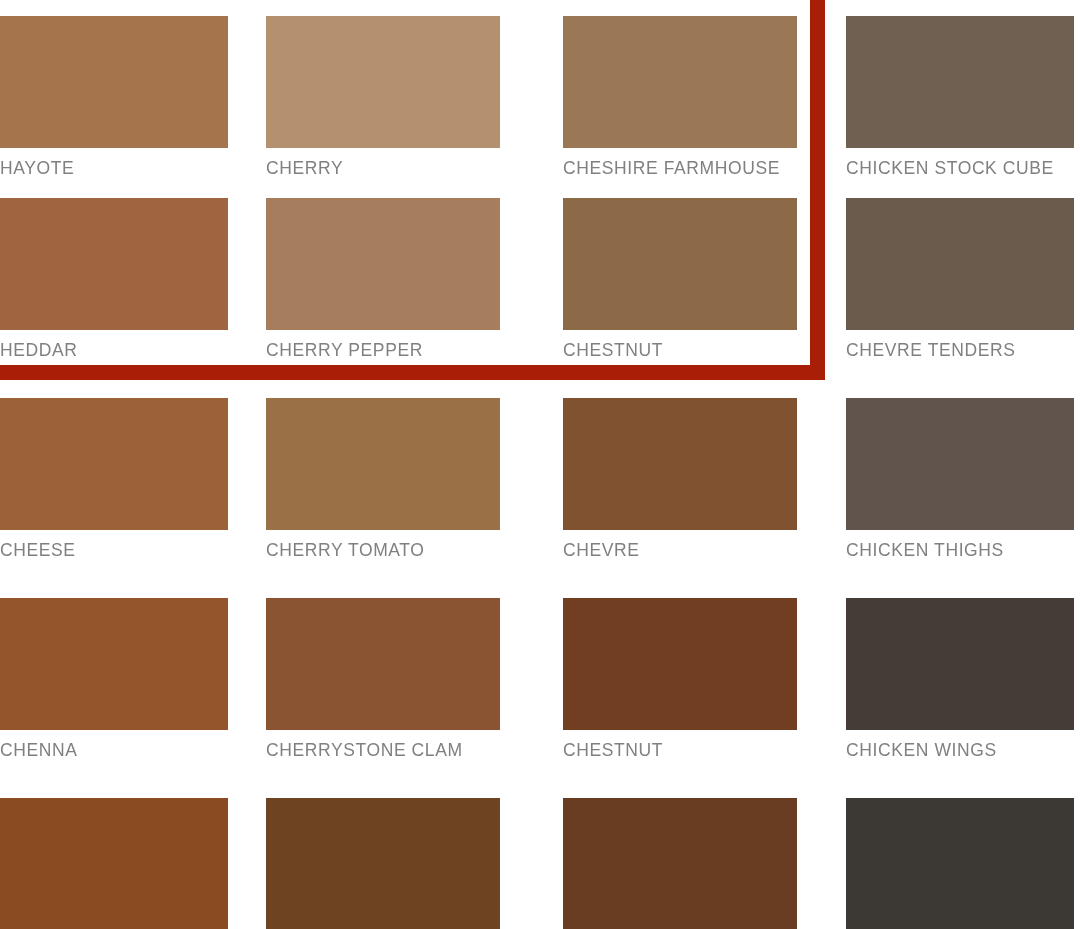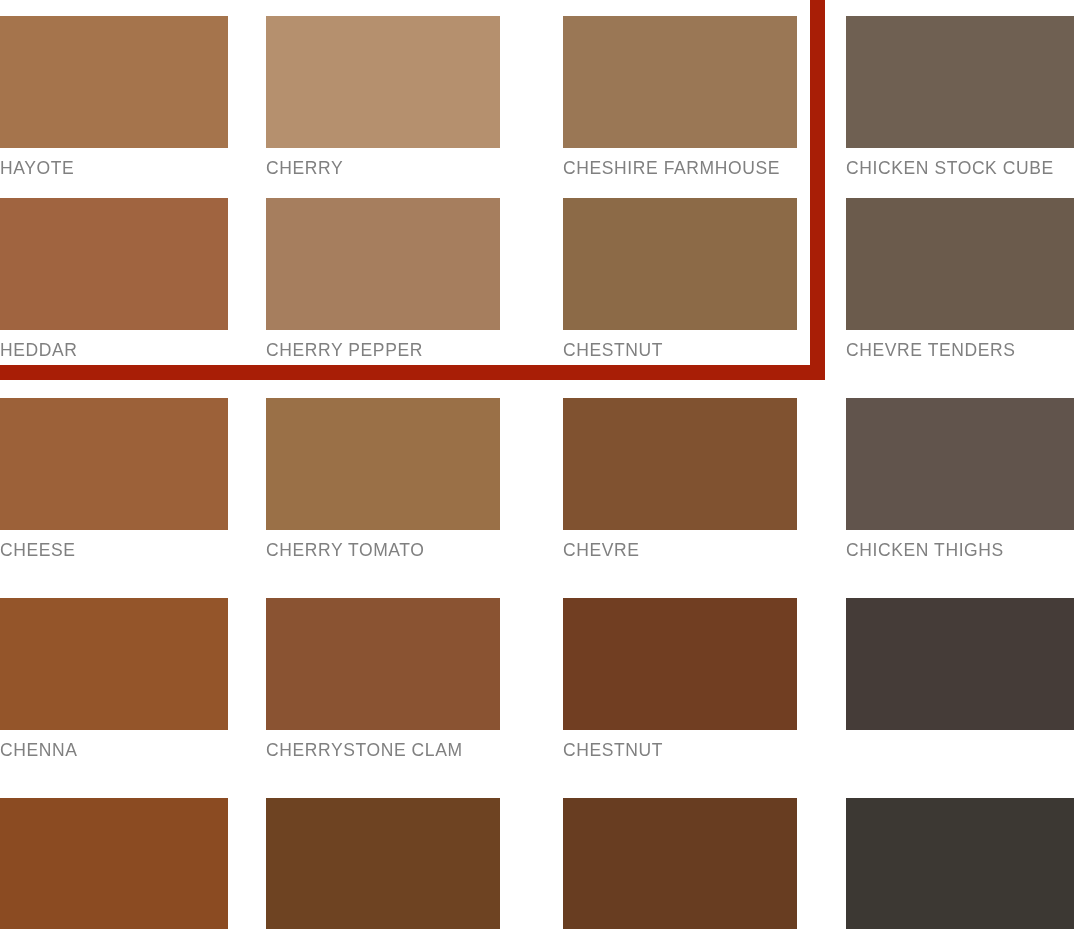--- a/index.html
+++ b/index.html
@@ -138,20 +138,21 @@
     <div class="swatch-cell col-2 row-4">
       <span class="swatch-chip" title="CHERRYSTONE CLAM" style="background: rgb(138, 83, 50);"></span>
       <span class="swatch-label">CHERRYSTONE CLAM</span>
     </div>
     <div class="swatch-cell col-3 row-4">
       <span class="swatch-chip" title="CHIANTI" style="background: rgb(113, 62, 34);"></span>
       <span class="swatch-label">CHESTNUT</span>
     </div>
     <div class="swatch-cell col-4 row-4">
       <span class="swatch-chip" title="CHICKEN WINGS" style="background: rgb(69, 60, 56);"></span>
+      <span class="swatch-label">CHICKEN WINGS</span>
     </div>
     <div class="swatch-cell col-1 row-5">
       <span class="swatch-chip" title="" style="background: rgb(139, 75, 34);"></span>
       <span class="swatch-label"></span>
     </div>
     <div class="swatch-cell col-2 row-5">
       <span class="swatch-chip" title="" style="background: rgb(110, 67, 34);"></span>
       <span class="swatch-label"></span>
     </div>
     <div class="swatch-cell col-3 row-5">

